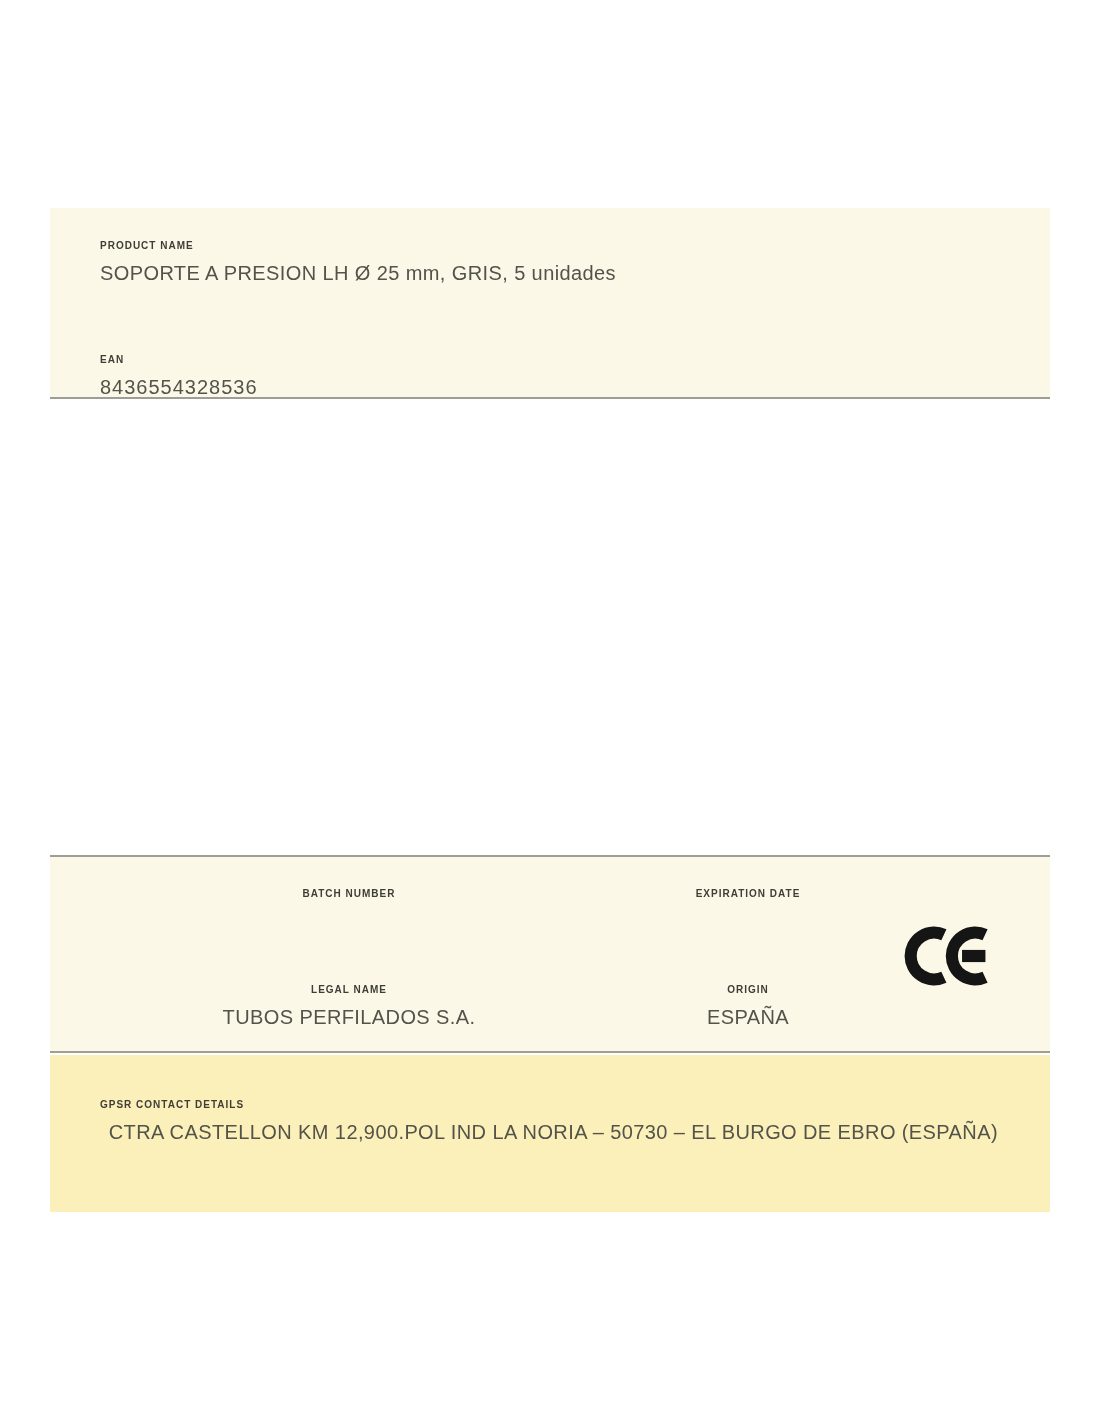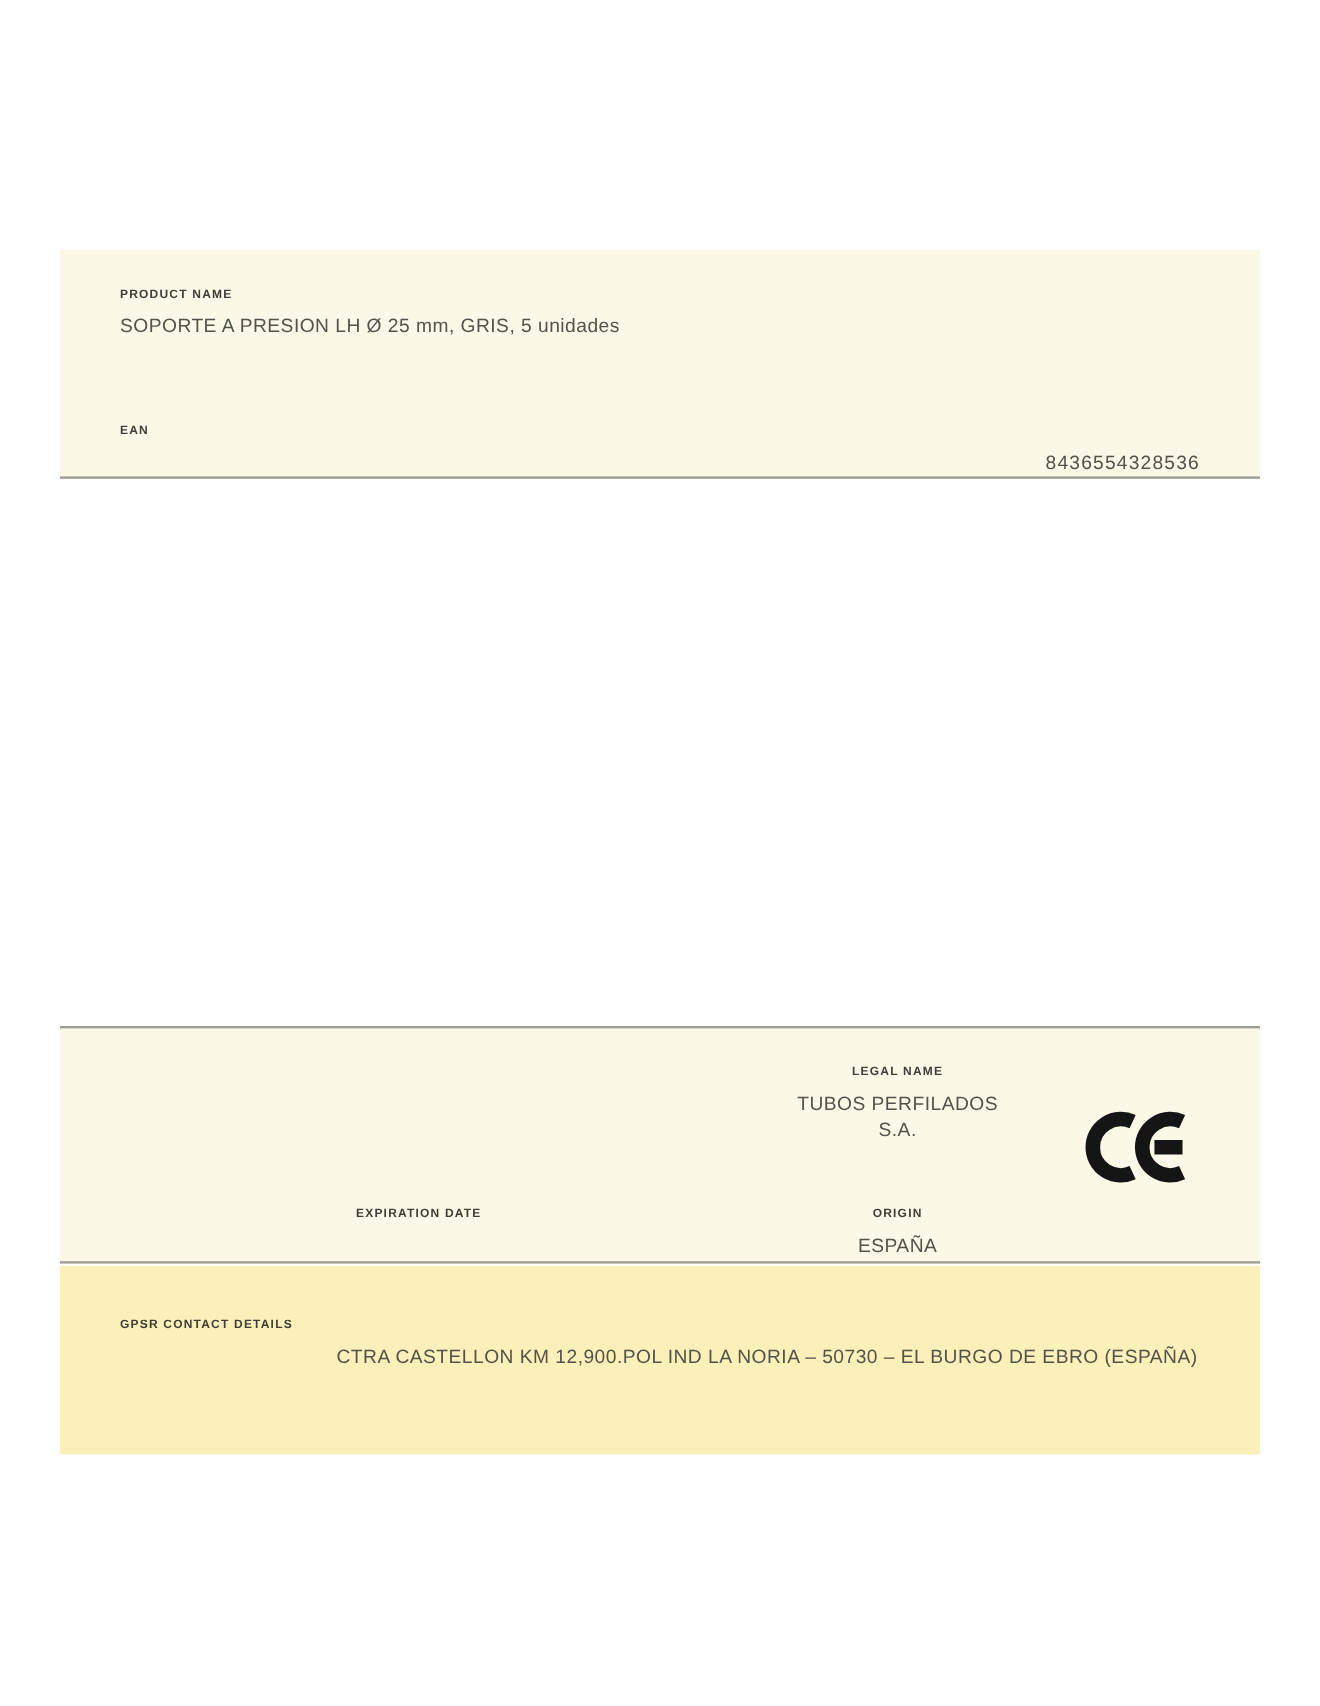--- a/index.html
+++ b/index.html
@@ -41,28 +41,28 @@
     padding: 40px 52px 0 50px;
   }
   .field-label {
     font-size: 10px;
     font-weight: 700;
     letter-spacing: 1px;
     line-height: 20px;
     color: #3F3E36;
   }
   .field-value {
-    font-size: 16px;
+    font-size: 20px;
     font-weight: 400;
     letter-spacing: 0.4px;
     line-height: 22px;
     color: #54534A;
     min-height: 22px;
   }
-  .ean-value { letter-spacing: 1px; text-align: right; }
+  .ean-value { letter-spacing: 1px; }
   .mt-6  { margin-top: 6px; }
   .mt-7  { margin-top: 7px; }
   .mt-42 { margin-top: 66px; }
   .trace-grid {
     display: grid;
     grid-template-columns: 598px 200px;
     row-gap: 48px;
     padding-top: 27px;
   }
   .trace-cell { text-align: center; }
@@ -83,29 +83,30 @@
   <div class="panel panel-product">
     <div class="field-label">PRODUCT NAME</div>
     <div class="field-value mt-6">SOPORTE A PRESION LH Ø 25 mm, GRIS, 5 unidades</div>
     <div class="field-label mt-42">EAN</div>
     <div class="field-value ean-value mt-6">8436554328536</div>
   </div>
 
   <div class="panel panel-trace">
     <div class="trace-grid">
       <div class="trace-cell">
+        <div class="field-label">BATCH NUMBER</div>
+        <div class="field-value mt-6"></div>
+      </div>
+      <div class="trace-cell">
+        <div class="field-label">EXPIRATION DATE</div>
         <div class="field-value mt-6"></div>
       </div>
       <div class="trace-cell">
         <div class="field-label">LEGAL NAME</div>
         <div class="field-value mt-6">TUBOS PERFILADOS S.A.</div>
-      </div>
-      <div class="trace-cell">
-        <div class="field-label">EXPIRATION DATE</div>
-        <div class="field-value mt-6"></div>
       </div>
       <div class="trace-cell">
         <div class="field-label">ORIGIN</div>
         <div class="field-value mt-6">ESPAÑA</div>
       </div>
     </div>
 
     <div class="ce-wrap">
       <svg viewBox="0 0 94 64" width="88" height="64" xmlns="http://www.w3.org/2000/svg" aria-hidden="true">
         <path d="M 42.6 9.3 A 25 25 0 1 0 42.6 54.7" fill="none" stroke="#151515" stroke-width="13" stroke-linecap="butt"></path>

